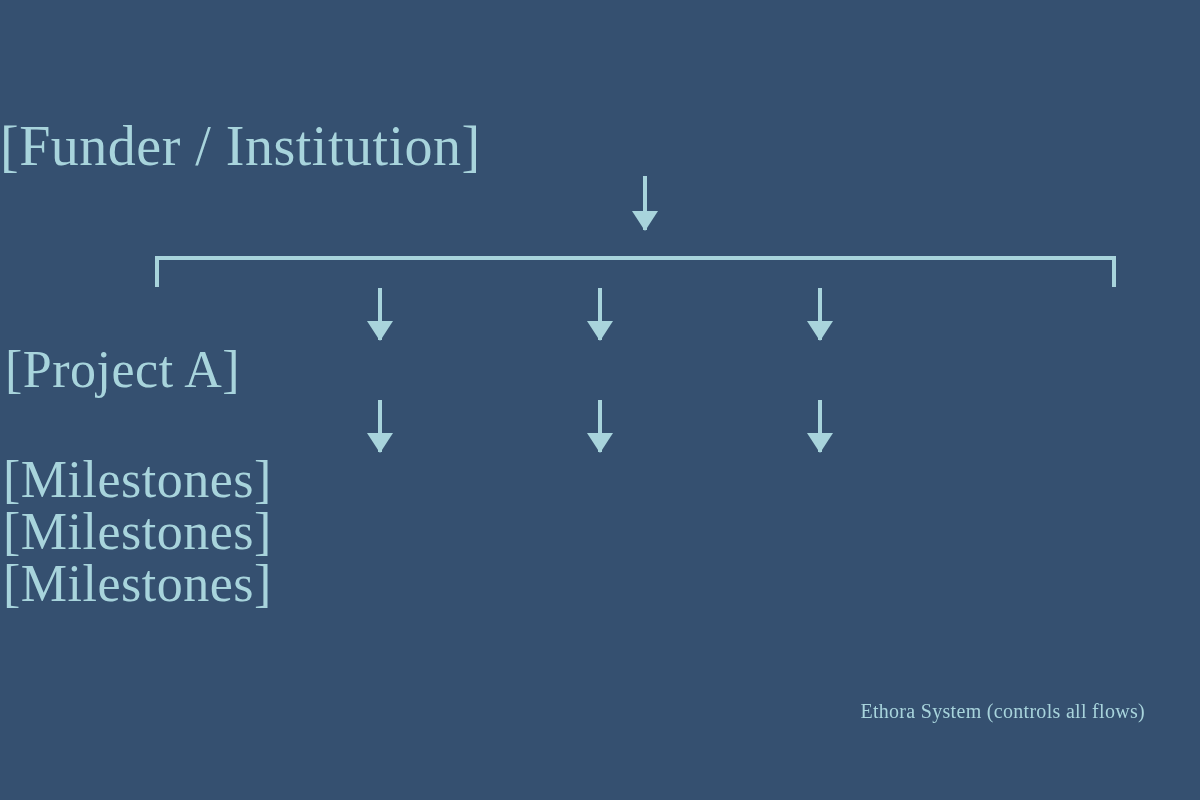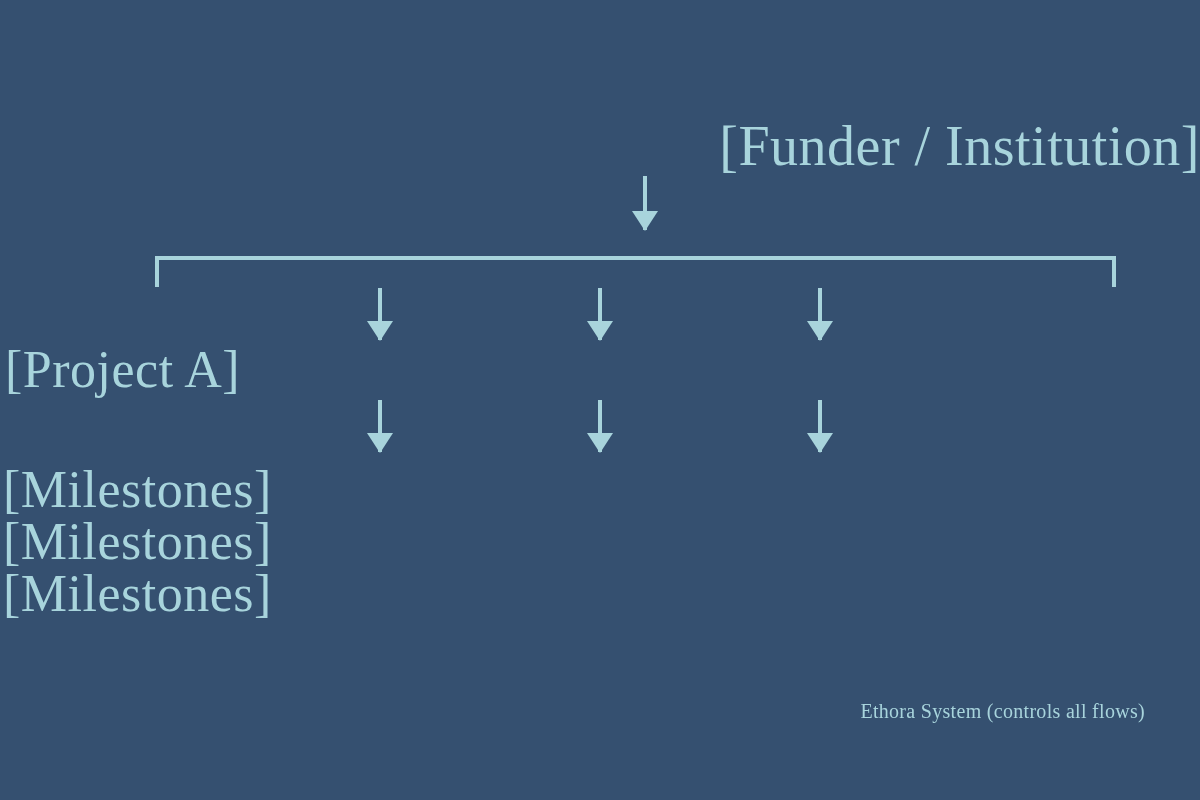--- a/index.html
+++ b/index.html
@@ -29,21 +29,21 @@
     color: #a8d4dc;
     line-height: 1;
     letter-spacing: 0.5px;
   }
 
   #root-node-label {
     left: 0;
     right: 0;
     top: 118;
     top: 118px;
-    text-align: right;
+    text-align: left;
     font-size: 56px;
   }
 
   .tier-row {
     position: absolute;
     left: 0;
     right: 0;
     display: flex;
     justify-content: center;
     align-items: baseline;
@@ -52,21 +52,21 @@
 
   #project-row {
     top: 344px;
     font-size: 52px;
   }
   #project-row .node-cell {
     padding: 0 5px;
   }
 
   #milestone-row {
-    top: 464px;
+    top: 454px;
     font-size: 52px;
   }
   #milestone-row .node-cell {
     padding: 0 3px;
   }
 
   .node-cell {
     white-space: nowrap;
     color: #a8d4dc;
     line-height: 1;

